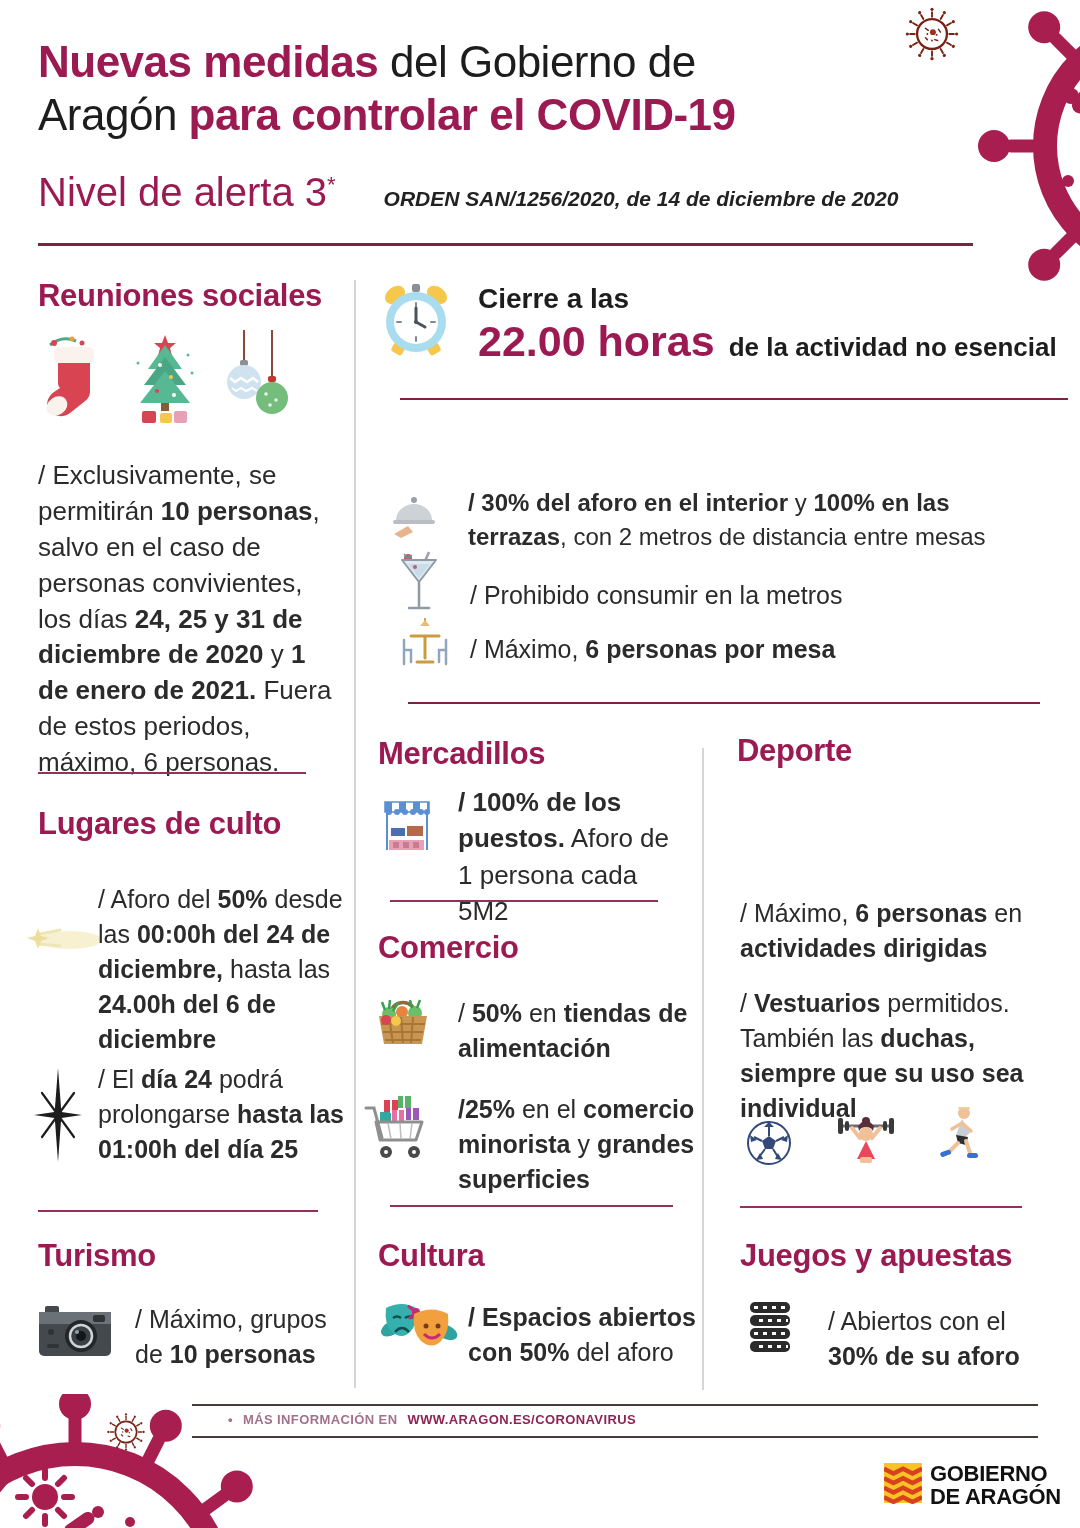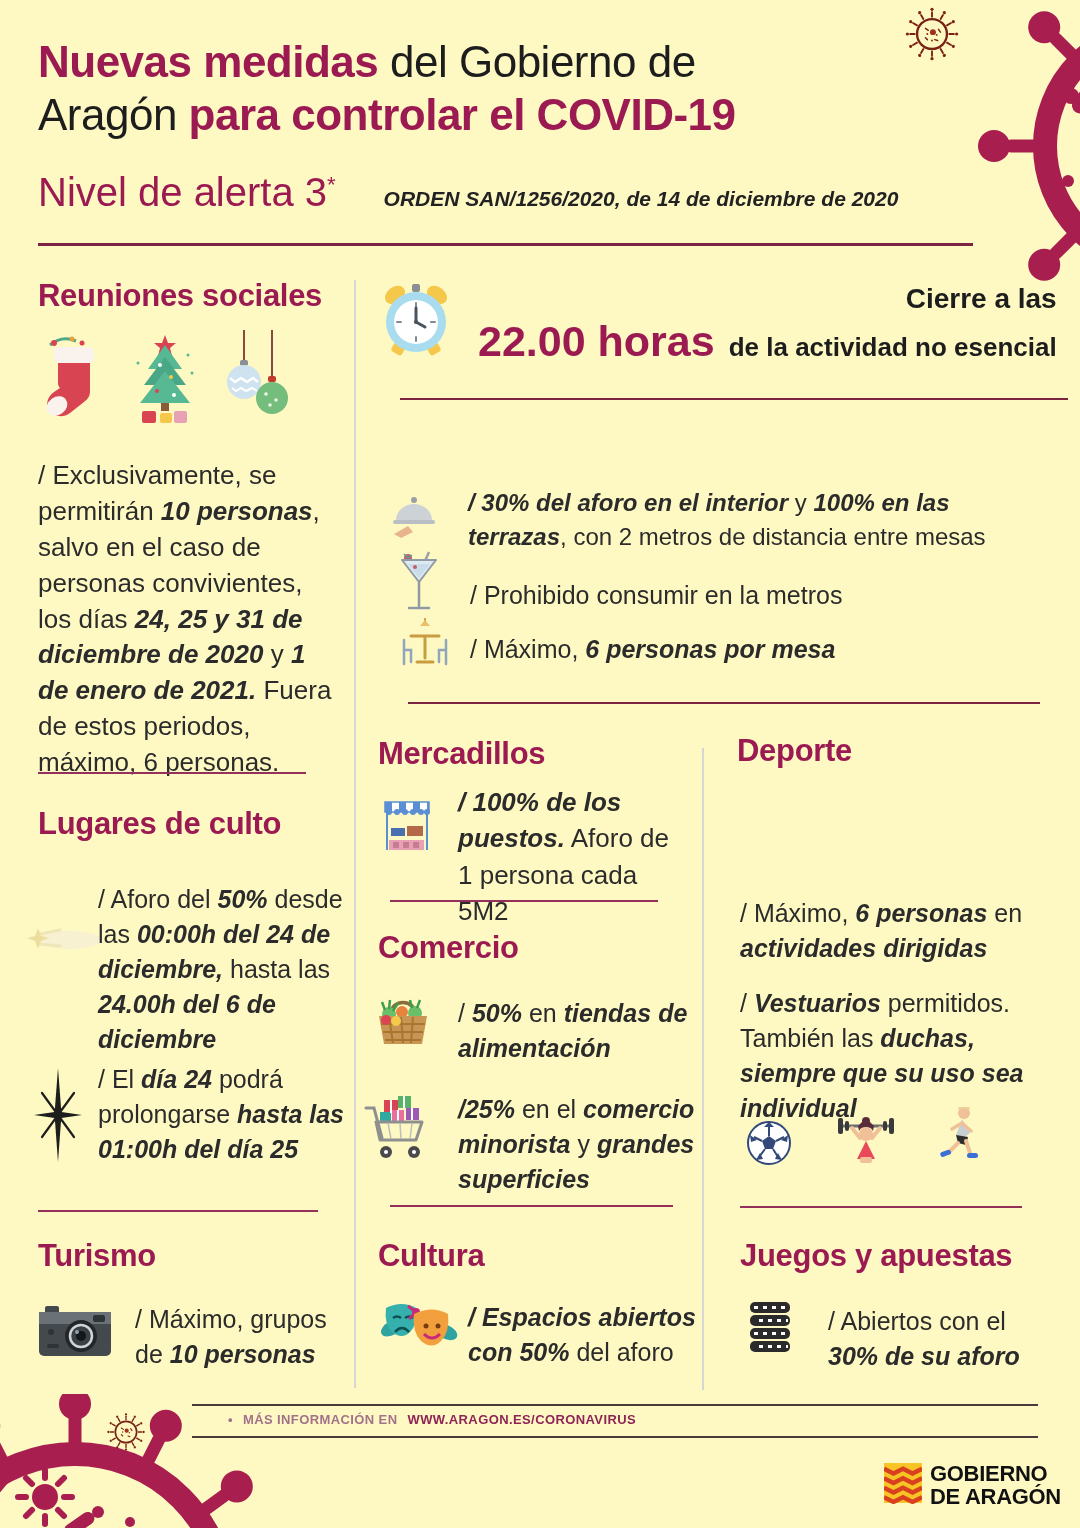--- a/index.html
+++ b/index.html
@@ -5,40 +5,40 @@
   :root{
     --accent:#9c1a52;
     --virus:#a81e4f;
     --text:#2b2b2b;
     --divider:#93305c;
     --line-strong:#7b2342;
     --footer-line:#463b3b;
   }
   html,body{margin:0;padding:0;background:#e9e9e9;}
   .page{
-    position:relative;width:1080px;height:1528px;background:#fef9c3;
+    position:relative;width:1080px;height:1528px;background:#ffffff;
     overflow:hidden;margin:0 auto;
     font-family:"Liberation Sans","DejaVu Sans",sans-serif;color:var(--text);
   }
   .abs{position:absolute;}
-  .b{font-weight:700;font-style:italic;}
+  .b{font-weight:700;}
   .accent{color:var(--accent);}
   .title{font-size:44px;line-height:1.2;font-weight:400;color:#1d1d1d;letter-spacing:-0.5px;}
   .title .accent{font-weight:700;}
   .alert-row{display:flex;align-items:baseline;gap:30px;}
   .alert{font-size:40px;color:var(--accent);font-weight:400;}
   .alert sup{font-size:55%;}
   .order{font-size:21px;font-style:italic;font-weight:600;color:#222;}
   .sec-title{font-size:31px;font-weight:700;color:var(--accent);letter-spacing:-0.3px;}
   .body-text{font-size:26px;line-height:1.4;color:var(--text);}
   .hline{position:absolute;height:3px;background:var(--line-strong);}
   .hline.thin{height:2px;background:var(--divider);}
   .vline{position:absolute;width:2px;background:#d6d6d6;}
   .fline{position:absolute;height:2px;background:var(--footer-line);}
-  .closure-prefix{font-size:28px;font-weight:700;color:#1d1d1d;text-align:right;}
+  .closure-prefix{font-size:28px;font-weight:700;color:#1d1d1d;}
   .closure-time{font-size:43px;font-weight:700;color:var(--accent);}
   .closure-detail{font-size:26px;font-weight:700;color:#1d1d1d;margin-left:14px;}
   .finfo{font-size:13px;letter-spacing:0.4px;color:#a2718a;font-weight:600;display:flex;gap:10px;align-items:center;}
   .finfo .url{color:#8e2455;font-weight:800;}
   .logo-text{font-size:22px;font-weight:800;line-height:1.05;color:#111;letter-spacing:-0.3px;}
 </style>
 </head>
 <body>
 
 <div class="page">

